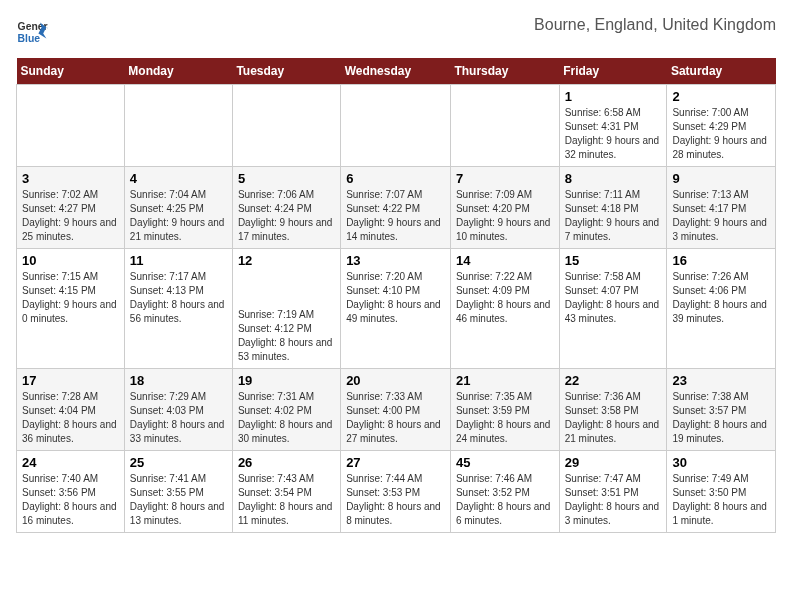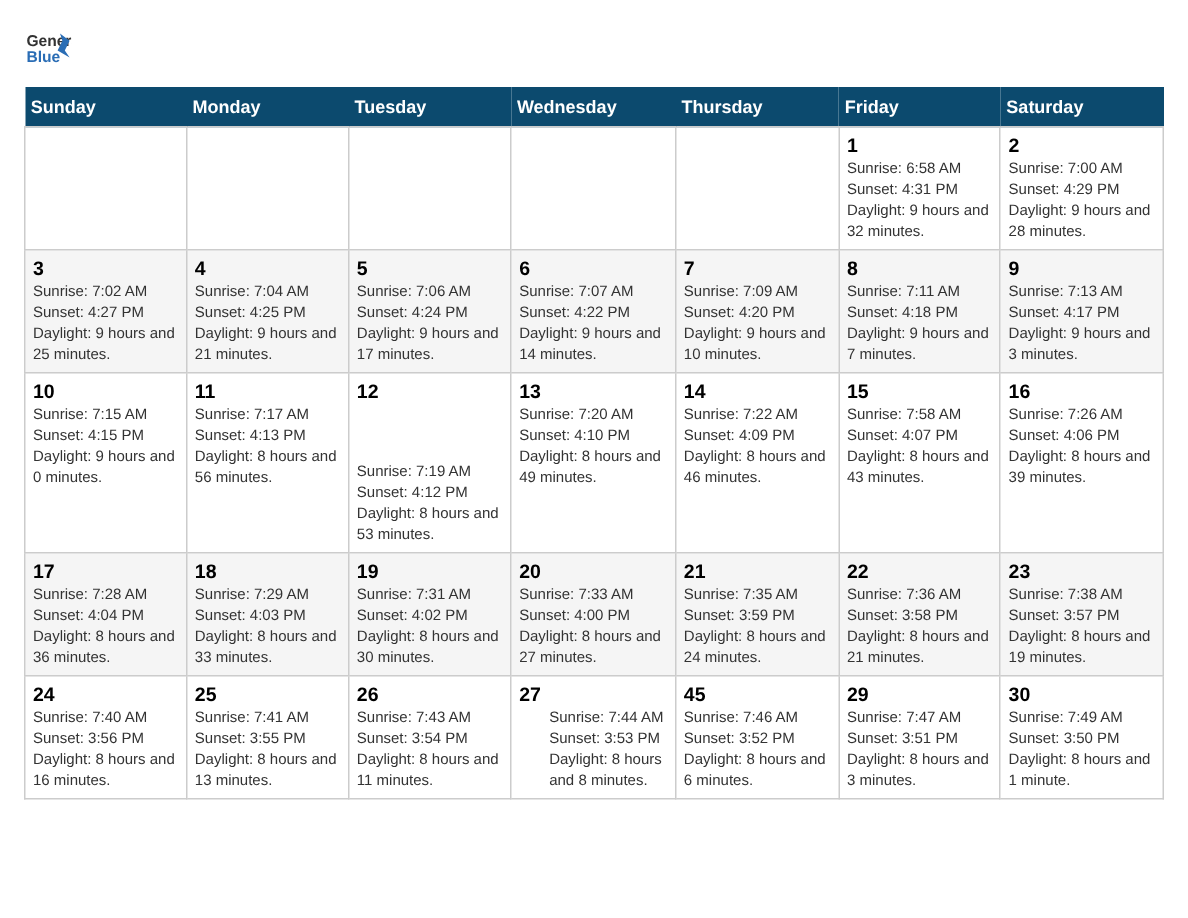--- a/index.html
+++ b/index.html
@@ -36,21 +36,21 @@
     .subtitle {
       font-size: 16px;
       color: #555;
     }
     table {
       width: 100%;
       border-collapse: collapse;
       font-size: 11px;
     }
     thead tr th {
-      background-color: #0c4a6e;
+      background-color: #7f1d1d;
       color: #fff;
       padding: 6px 4px;
       text-align: left;
       font-size: 12px;
       font-weight: bold;
     }
     tbody tr td {
       border: 1px solid #ccc;
       vertical-align: top;
       padding: 4px 5px;
@@ -80,20 +80,21 @@
 
 <div class="header-area">
   <div class="logo">
     <svg class="logo-icon" viewBox="0 0 40 40">
       <text x="2" y="18" font-size="13" font-weight="bold" fill="#333">General</text>
       <text x="2" y="32" font-size="13" font-weight="bold" fill="#2a6db5">Blue</text>
       <polygon points="30,8 38,14 34,22 38,28 28,22 32,14" fill="#2a6db5"></polygon>
     </svg>
   </div>
   <div class="title-area">
+    <div class="subtitle">Bourne, England, United Kingdom</div>
   </div>
 </div>
 
 <table>
   <thead>
     <tr>
     <th>Sunday</th>
         <th>Monday</th>
         <th>Tuesday</th>
         <th>Wednesday</th>
@@ -268,21 +269,21 @@
 Daylight: 8 hours and 13 minutes.</div>
         </td>
         <td>
           <div class="day-num">26</div>
           <div class="day-info" style="white-space: pre-line;">Sunrise: 7:43 AM
 Sunset: 3:54 PM
 Daylight: 8 hours and 11 minutes.</div>
         </td>
         <td>
           <div class="day-num">27</div>
-          <div class="day-info" style="white-space: pre-line; margin-left: 20px;">Sunrise: 7:44 AM
+          <div class="day-info" style="white-space: pre-line;">Sunrise: 7:44 AM
 Sunset: 3:53 PM
 Daylight: 8 hours and 8 minutes.</div>
         </td>
         <td>
           <div class="day-num">45</div>
           <div class="day-info" style="white-space: pre-line;">Sunrise: 7:46 AM
 Sunset: 3:52 PM
 Daylight: 8 hours and 6 minutes.</div>
         </td>
         <td>

